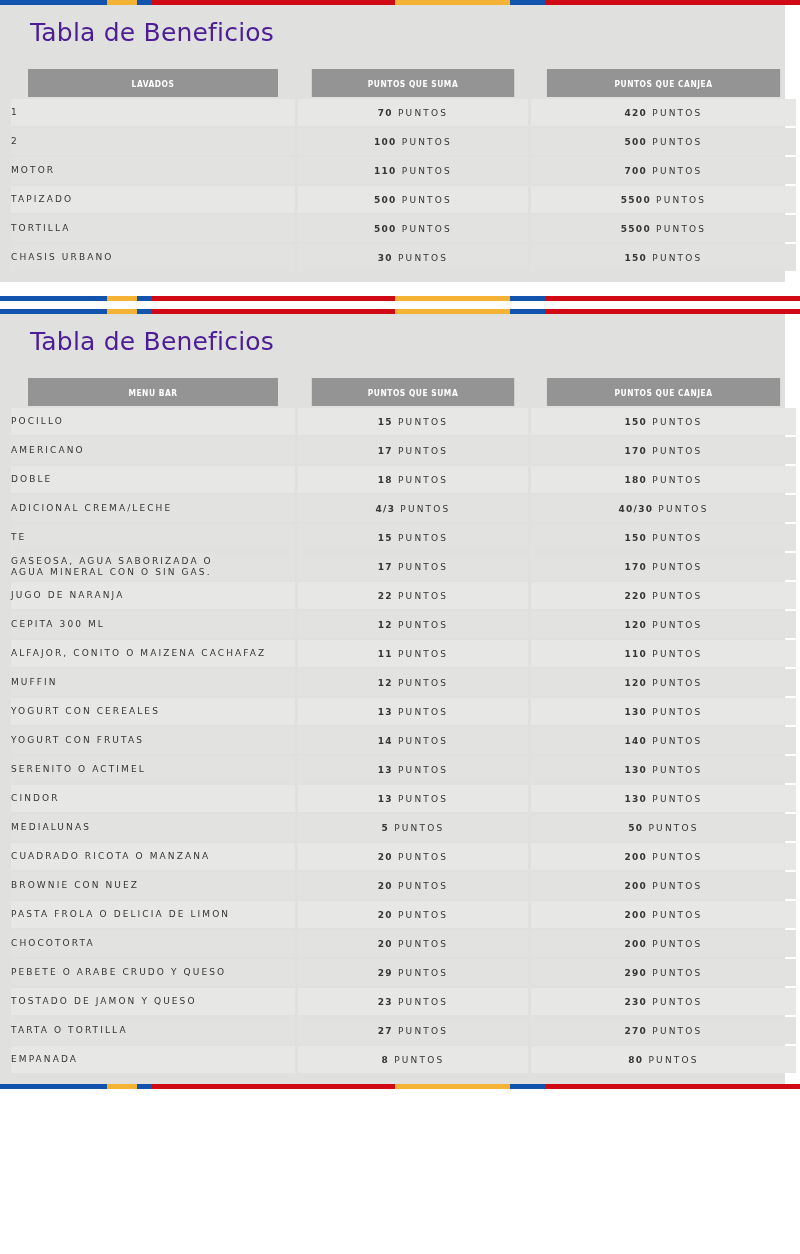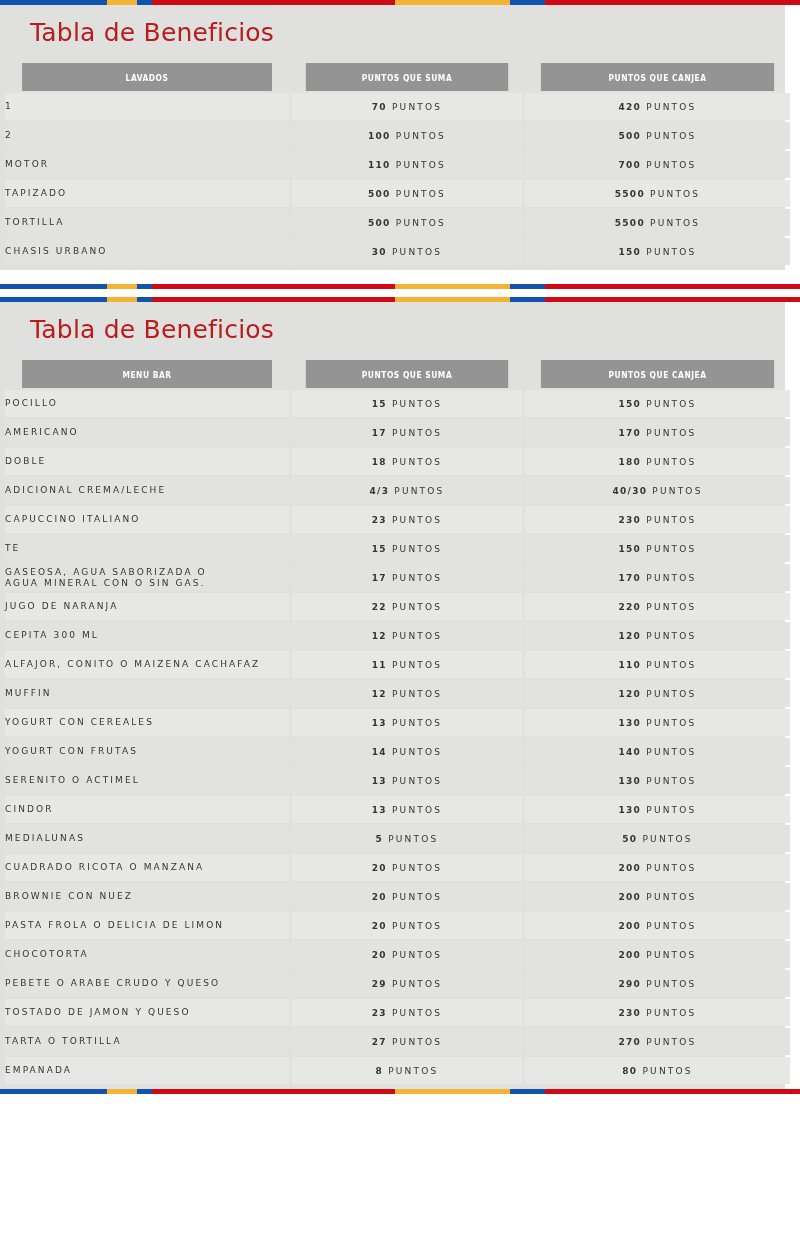--- a/index.html
+++ b/index.html
@@ -36,34 +36,34 @@
     background: #e0e0de;
     width: 785px;
     margin: 0;
     padding: 0 0 1px 0;
     box-sizing: border-box;
   }
 
   .card-title {
     font-size: 25px;
     font-weight: 400;
-    color: #b91c1c;
+    color: #4c1d95;
     letter-spacing: 0.2px;
     padding: 13px 0 12px 30px;
     margin: 0;
     font-family: "DejaVu Sans", sans-serif;
   }
 
   
   .tbl {
     width: 785px;
     border-collapse: separate;
     border-spacing: 3px 2px;
     table-layout: fixed;
-    margin: 2px;
+    margin: 8px;
     padding: 0;
   }
   .tbl col.c1 { width: 284px; }
   .tbl col.c2 { width: 230px; }
   .tbl col.c3 { width: 265px; }
 
   .tbl th {
     background: #949494;
     color: #ffffff;
     font-size: 9.5px;
@@ -225,25 +225,20 @@
           <tr class="odd">
             <td class="cell-name">DOBLE</td>
             <td class="cell-pts"><b>18</b><span class="u"> PUNTOS</span></td>
             <td class="cell-pts"><b>180</b><span class="u"> PUNTOS</span></td>
           </tr>
           <tr class="even">
             <td class="cell-name">ADICIONAL CREMA/LECHE</td>
             <td class="cell-pts"><b>4/3</b><span class="u"> PUNTOS</span></td>
             <td class="cell-pts"><b>40/30</b><span class="u"> PUNTOS</span></td>
           </tr>
-          <tr class="odd">
-            <td class="cell-name">CAPUCCINO ITALIANO</td>
-            <td class="cell-pts"><b>23</b><span class="u"> PUNTOS</span></td>
-            <td class="cell-pts"><b>230</b><span class="u"> PUNTOS</span></td>
-          </tr>
           <tr class="even">
             <td class="cell-name">TE</td>
             <td class="cell-pts"><b>15</b><span class="u"> PUNTOS</span></td>
             <td class="cell-pts"><b>150</b><span class="u"> PUNTOS</span></td>
           </tr>
           <tr class="even">
             <td class="cell-name">GASEOSA, AGUA SABORIZADA O
 AGUA MINERAL CON O SIN GAS.</td>
             <td class="cell-pts"><b>17</b><span class="u"> PUNTOS</span></td>
             <td class="cell-pts"><b>170</b><span class="u"> PUNTOS</span></td>

